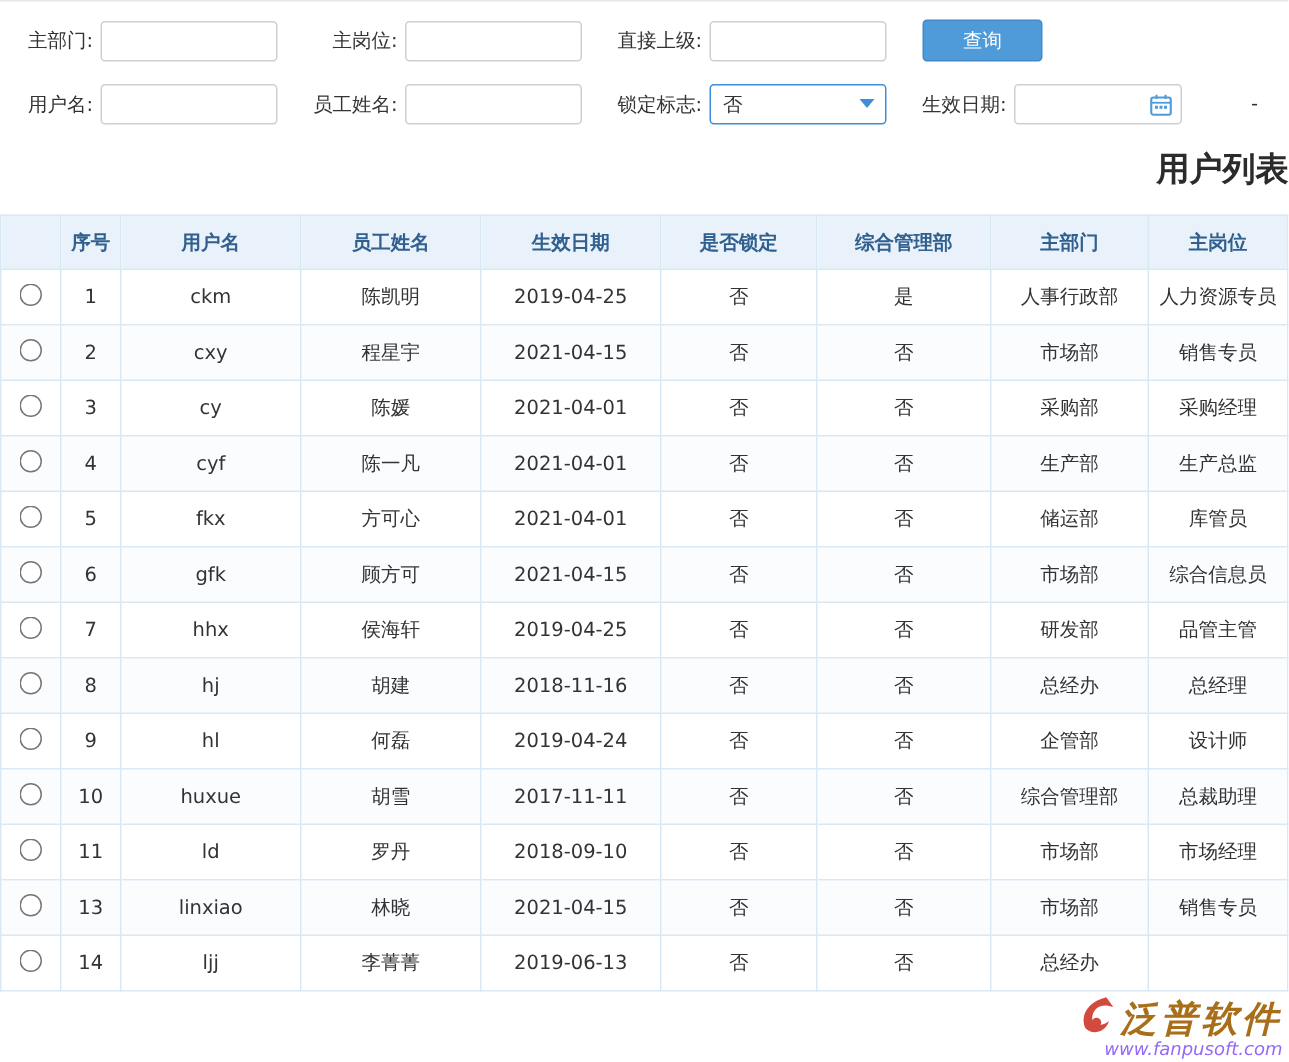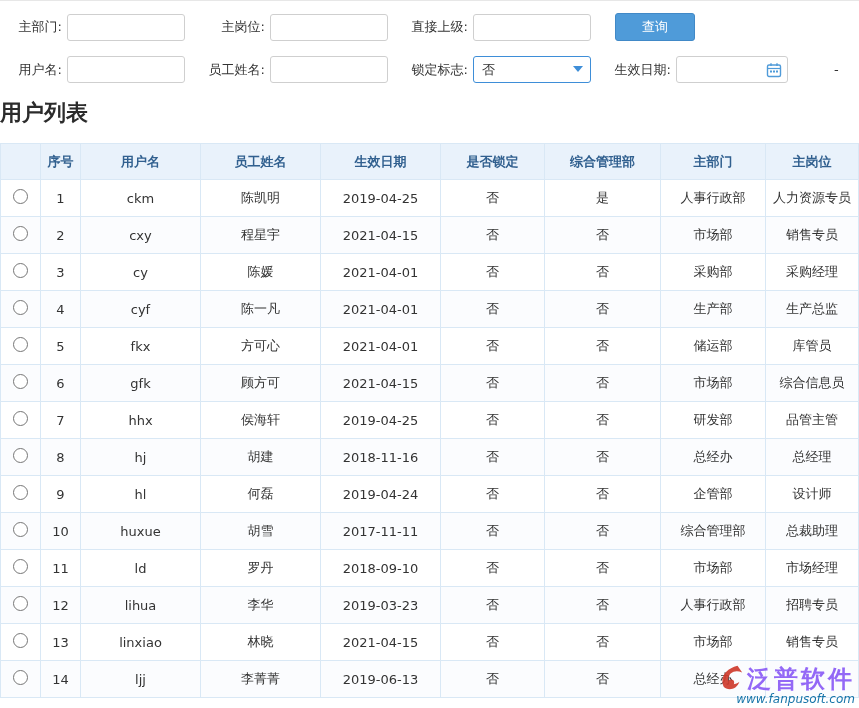--- a/index.html
+++ b/index.html
@@ -38,38 +38,38 @@
   }
   .cal-icon { position:absolute; right:5px; top:5px; width:16px; height:16px; }
   .dash { margin-left:46px; color:#333; }
   .search-btn {
     width:80px; height:28px; background:#4f9bd9; border:1px solid #4189c7;
     color:#fff; font-size:13px; border-radius:3px; cursor:pointer;
     font-family:inherit; margin-left:12px;
   }
 
   
-  .page-title { text-align:left; font-size:22px; font-weight:bold; color:#2b2b2b; margin:8px 0 15px; }
+  .page-title { text-align:right; font-size:22px; font-weight:bold; color:#2b2b2b; margin:8px 0 15px; }
 
   
   table { width:859px; border-collapse:collapse; table-layout:fixed; }
   th, td {
     border:1px solid #d9e8f5; text-align:center; font-size:13px;
     overflow:hidden; white-space:nowrap; background:#fff;
   }
   thead th { background:#e9f2fb; color:#31608f; font-weight:bold; height:36px; }
   tbody td { height:37px; color:#333; }
   tbody tr:nth-child(even) td { background:#fbfcfe; }
   td.col-radio input { width:15px; height:15px; accent-color:#4f9bd9; cursor:pointer; }
 
   
   .watermark { position:absolute; right:4px; bottom:2px; text-align:right; z-index:5; opacity:.92; }
   .wm-top { display:flex; align-items:center; justify-content:flex-end; }
-  .wm-brand { font-size:24px; font-weight:bold; color:#8b5cf6; letter-spacing:3px; margin-left:2px; }
-  .wm-url { font-size:12px; font-style:italic; color:#0369a1; margin-top:-3px; }
+  .wm-brand { font-size:24px; font-weight:bold; font-style:italic; color:#a16207; letter-spacing:3px; margin-left:2px; }
+  .wm-url { font-size:12px; font-style:italic; color:#8b5cf6; margin-top:-3px; }
 </style>
 </head>
 <body>
 
 <div class="top-line"></div>
 
 <div class="filter-area">
   <div class="filter-row">
     <div class="filter-group">
       <span class="lbl">主部门:</span>
@@ -276,31 +276,20 @@
     <td>11</td>
     <td>ld</td>
     <td>罗丹</td>
     <td>2018-09-10</td>
     <td>否</td>
     <td>否</td>
     <td>市场部</td>
     <td>市场经理</td>
   </tr>
 
-  <tr>
-    <td class="col-radio"><input type="radio" name="row-select" style=""></td>
-    <td>12</td>
-    <td>lihua</td>
-    <td>李华</td>
-    <td>2019-03-23</td>
-    <td>否</td>
-    <td>否</td>
-    <td>人事行政部</td>
-    <td>招聘专员</td>
-  </tr>
 
   <tr>
     <td class="col-radio"><input type="radio" name="row-select" style=""></td>
     <td>13</td>
     <td>linxiao</td>
     <td>林晓</td>
     <td>2021-04-15</td>
     <td>否</td>
     <td>否</td>
     <td>市场部</td>

